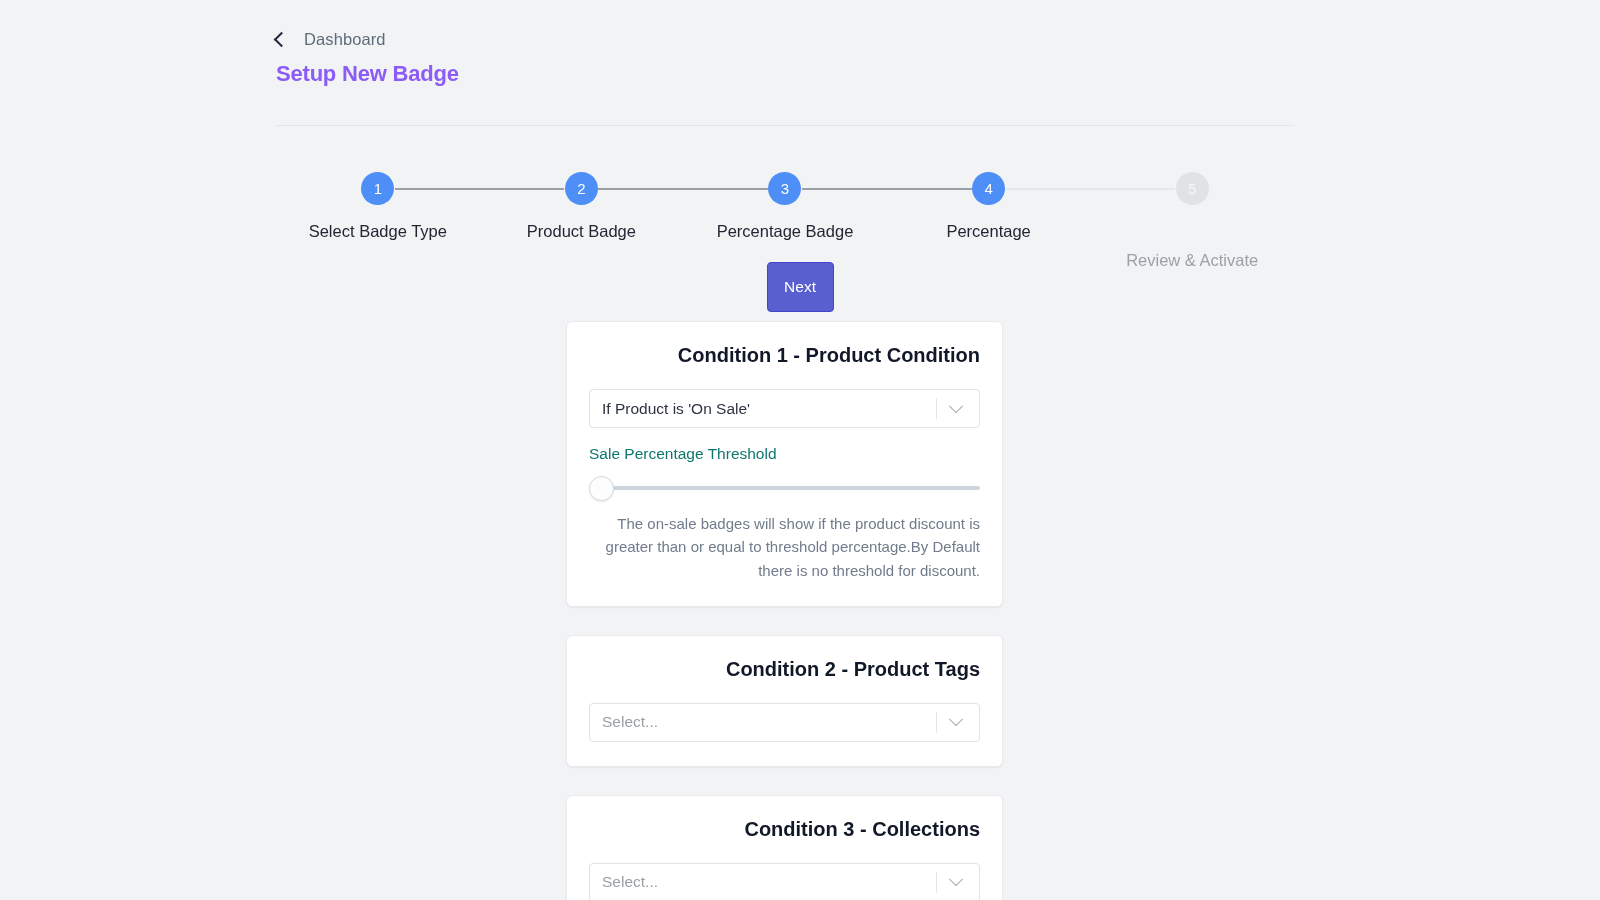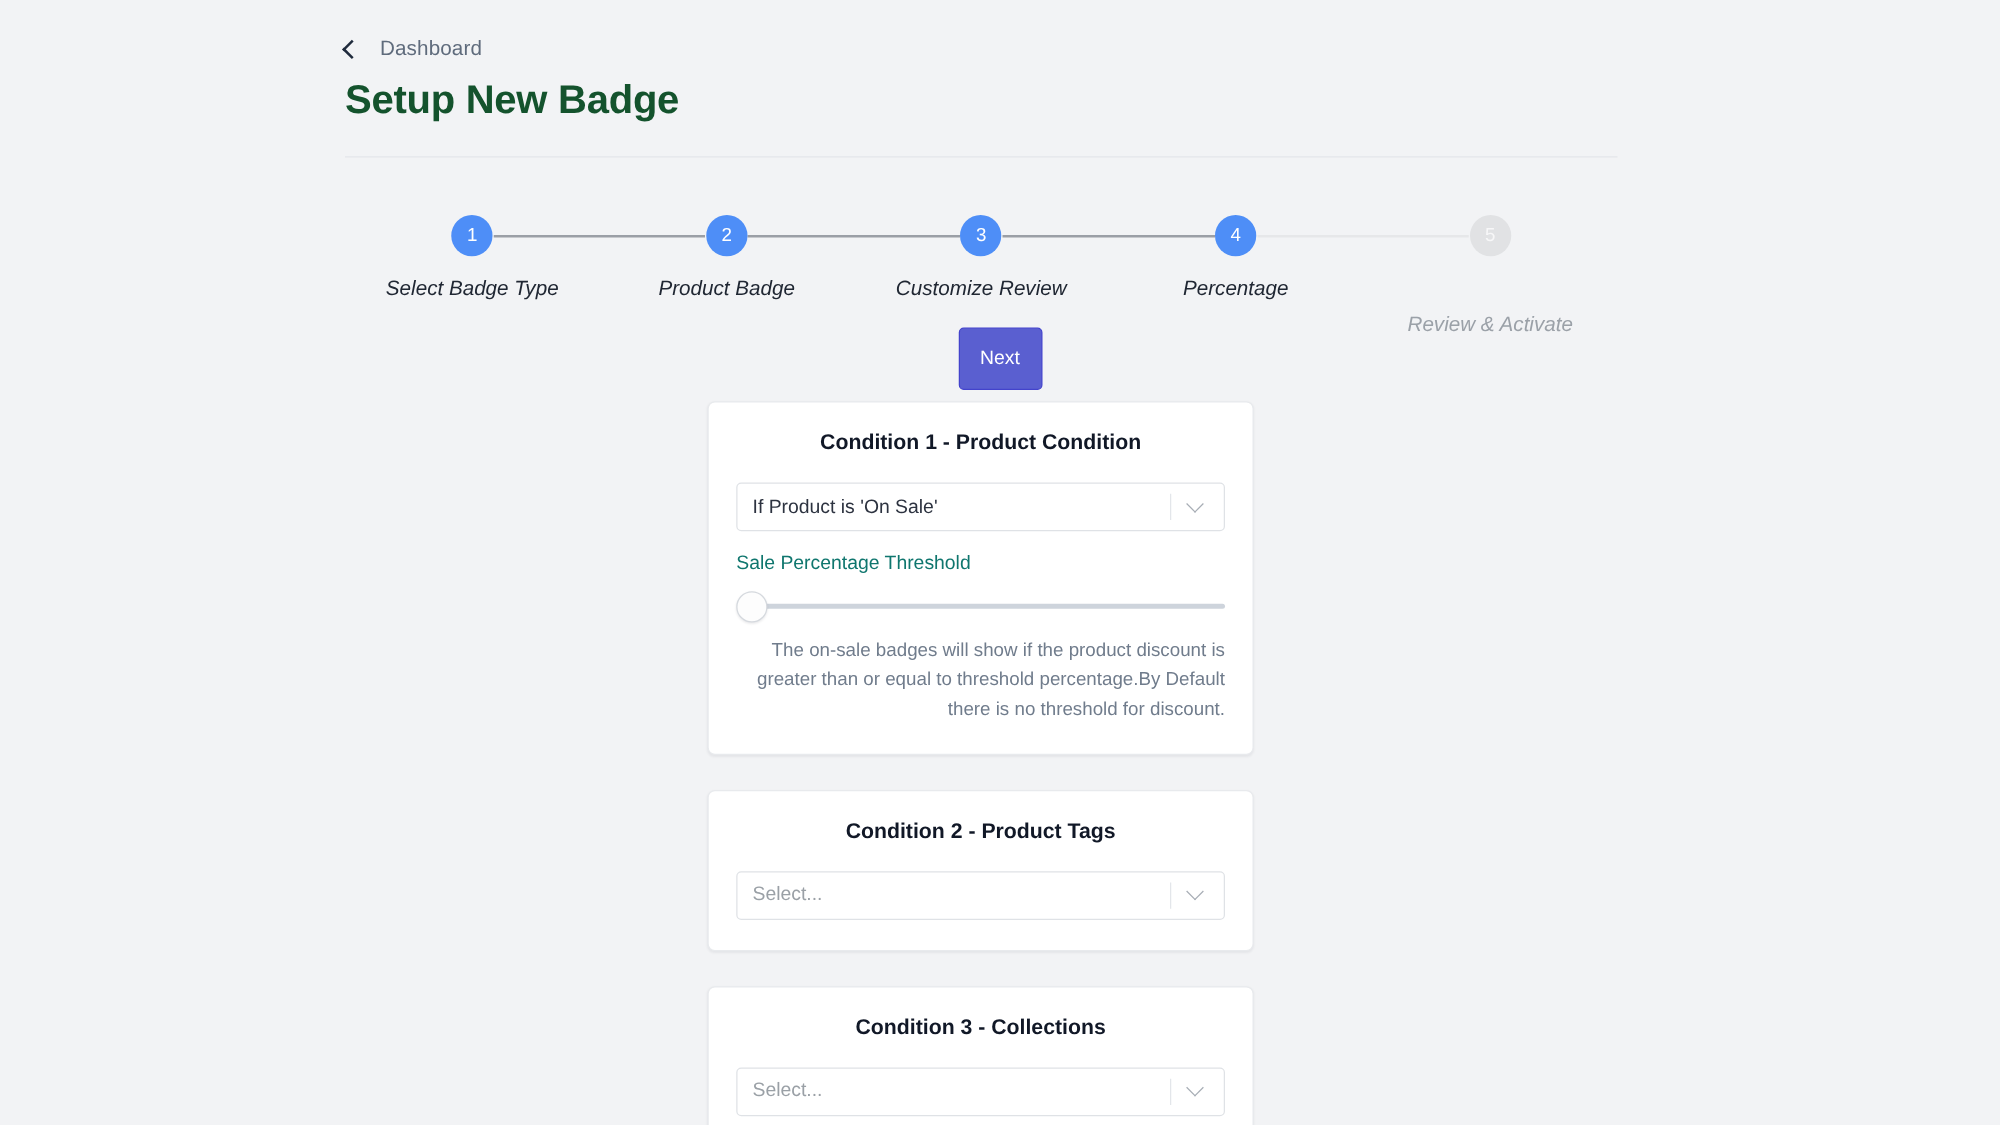--- a/index.html
+++ b/index.html
@@ -46,23 +46,23 @@
     transform: rotate(45deg);
     margin-top: 0px;
   }
   .breadcrumb-label {
     font-size: 16.5px;
     color: #5f6b7c;
     letter-spacing: 0.1px;
   }
   .page-title {
     margin-top: 11px;
-    font-size: 32px;
+    font-size: 22px;
     font-weight: bold;
-    color: #14532d;
+    color: #8b5cf6;
     letter-spacing: -0.2px;
   }
   .header-divider {
     position: absolute;
     left: 276px;
     top: 125px;
     width: 1018px;
     height: 1px;
     background: #e3e6ea;
   }
@@ -105,21 +105,20 @@
   }
   .step.inactive .step-circle {
     background: #e1e2e4;
     color: #f7f7f8;
   }
   .step-label {
     margin-top: 17px;
     font-size: 16.5px;
     color: #202733;
     white-space: nowrap;
-    font-style: italic;
   }
   .step.inactive .step-label { color: #9ba1a8; margin-top: 46px; }
 
   
   .step .connector {
     position: absolute;
     top: 16px;
     left: 50%;
     width: 100%;
     height: 1.6px;
@@ -165,22 +164,22 @@
   }
   .card {
     background: #ffffff;
     border: 1px solid #e8eaed;
     border-radius: 6px;
     box-shadow: 0 1px 2px rgba(16,24,40,0.06);
     padding: 22px 22px 24px 22px;
     margin-bottom: 28px;
   }
   .card-title {
-    text-align: center;
-    font-size: 17px;
+    text-align: right;
+    font-size: 20px;
     font-weight: bold;
     color: #111827;
     margin-bottom: 22px;
   }
 
   .select {
     position: relative;
     height: 39px;
     border: 1px solid #dfe2e6;
     border-radius: 4px;
@@ -278,21 +277,21 @@
 
       <div class="step">
         <div class="connector"></div>
         <div class="step-circle">2</div>
         <div class="step-label">Product Badge</div>
       </div>
 
       <div class="step">
         <div class="connector"></div>
         <div class="step-circle">3</div>
-        <div class="step-label">Customize Review</div>
+        <div class="step-label">Percentage Badge</div>
       </div>
 
       <div class="step">
         <div class="connector light"></div>
         <div class="step-circle">4</div>
         <div class="step-label">Percentage</div>
       </div>
 
       <div class="step inactive">
 

